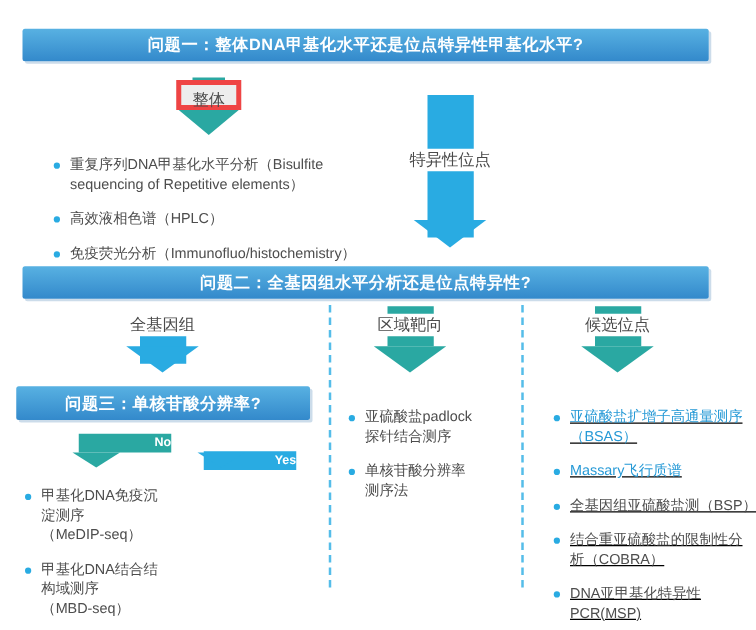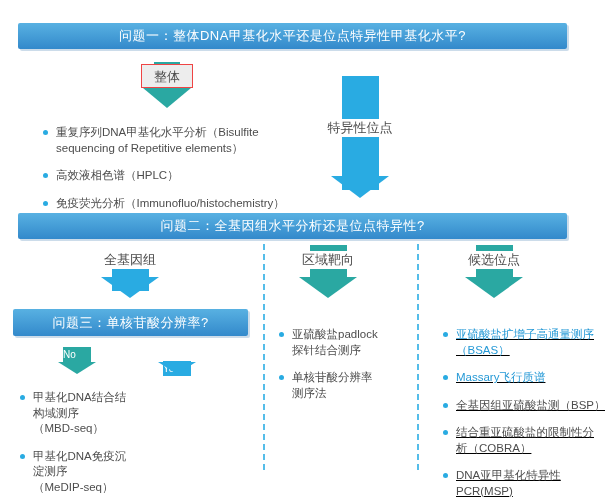--- a/index.html
+++ b/index.html
@@ -3,58 +3,58 @@
 <meta charset="utf-8">
 <style>
   html,body{margin:0;padding:0;background:#ffffff;}
   #stage{
     position:relative;width:605px;height:504px;background:#ffffff;overflow:hidden;
     font-family:"Liberation Sans","DejaVu Sans",sans-serif;
   }
   
   .banner{
     position:absolute;height:26px;line-height:26px;text-align:center;
-    color:#ffffff;font-size:13px;font-weight:normal;letter-spacing:.5px;
+    color:#ffffff;font-size:13px;font-weight:bold;letter-spacing:.5px;
     background:linear-gradient(180deg,#58b1e2 0%,#3389cb 100%);
     border-radius:2px;box-shadow:2px 2px 0 rgba(110,155,195,.35);
   }
   #banner-q1{left:18px;top:23px;width:549px;}
   #banner-q2{left:18px;top:213px;width:549px;}
   #banner-q3{left:13px;top:309px;width:235px;height:27px;line-height:27px;}
   
   .shaft{position:absolute;}
   .head{position:absolute;width:0;height:0;}
   .teal-bg{background:#2aa8a2;}
   .blue-bg{background:#29abe2;margin-top:14px;}
   .albl{
     position:absolute;text-align:center;color:#4a4a4a;font-size:13px;
     background:#ffffff;height:18px;line-height:18px;
   }
   
   #shaft-overall{left:154px;top:62px;width:26px;height:26px;}
   #head-overall{left:143px;top:88px;border-left:24px solid transparent;border-right:24px solid transparent;border-top:20px solid #2aa8a2;}
-  #label-overall{left:141px;top:64px;width:52px;height:24px;line-height:24px;background:#ededed;border:1px solid #ef4444;box-sizing:border-box;}
+  #label-overall{left:141px;top:64px;width:52px;height:24px;line-height:24px;background:#ededed;border:4px solid #ef4444;box-sizing:border-box;}
   
   #shaft-site{left:342px;top:62px;width:37px;height:114px;}
   #head-site{left:331px;top:176px;border-left:29px solid transparent;border-right:29px solid transparent;border-top:22px solid #29abe2;}
   #label-site{left:322px;top:119px;width:76px;}
   
   #shaft-genome{left:112px;top:245px;width:37px;height:32px;}
   #head-genome{left:101px;top:277px;border-left:29px solid transparent;border-right:29px solid transparent;border-top:21px solid #29abe2;}
   #label-genome{left:100px;top:251px;width:60px;}
   #shaft-region{left:310px;top:245px;width:37px;height:32px;}
   #head-region{left:299px;top:277px;border-left:29px solid transparent;border-right:29px solid transparent;border-top:21px solid #2aa8a2;}
   #label-region{left:298px;top:251px;width:60px;}
   #shaft-candidate{left:476px;top:245px;width:37px;height:32px;}
   #head-candidate{left:465px;top:277px;border-left:29px solid transparent;border-right:29px solid transparent;border-top:21px solid #2aa8a2;}
   #label-candidate{left:464px;top:251px;width:60px;}
   
   .ribbon{
-    position:absolute;width:28px;height:15px;line-height:15px;text-align:left;
-    color:#ffffff;font-size:10px;font-weight:normal;
+    position:absolute;width:28px;height:15px;line-height:15px;text-align:right;
+    color:#ffffff;font-size:10px;font-weight:bold;padding-left:46px;
   }
   #rect-no{left:63px;top:347px;}
   #head-no{left:58px;top:362px;border-left:19px solid transparent;border-right:19px solid transparent;border-top:12px solid #2aa8a2;}
   #rect-yes{left:163px;top:347px;}
   #head-yes{left:158px;top:362px;border-left:19px solid transparent;border-right:19px solid transparent;border-top:12px solid #29abe2;}
   
   .divider{position:absolute;top:244px;height:226px;width:0;border-left:2px dashed #55bde9;}
   #divider-left{left:263px;}
   #divider-right{left:417px;}
   
@@ -123,29 +123,29 @@
   <div class="albl" id="label-candidate">候选位点</div>
 
   <div class="ribbon teal-bg" id="rect-no">No</div>
   <div class="head" id="head-no"></div>
   <div class="ribbon blue-bg" id="rect-yes">Yes</div>
   <div class="head" id="head-yes"></div>
 
   <ul class="mlist" id="list-no">
     <li>
         <span class="dot"></span>
+        <span class="txt">甲基化DNA免疫沉
+淀测序
+（MeDIP-seq）</span>
+      </li>
+    <li>
+        <span class="dot"></span>
         <span class="txt">甲基化DNA结合结
 构域测序
 （MBD-seq）</span>
-      </li>
-    <li>
-        <span class="dot"></span>
-        <span class="txt">甲基化DNA免疫沉
-淀测序
-（MeDIP-seq）</span>
       </li>
   </ul>
 
 
   <ul class="mlist" id="list-region">
     <li>
         <span class="dot"></span>
         <span class="txt">亚硫酸盐padlock
 探针结合测序</span>
       </li>

